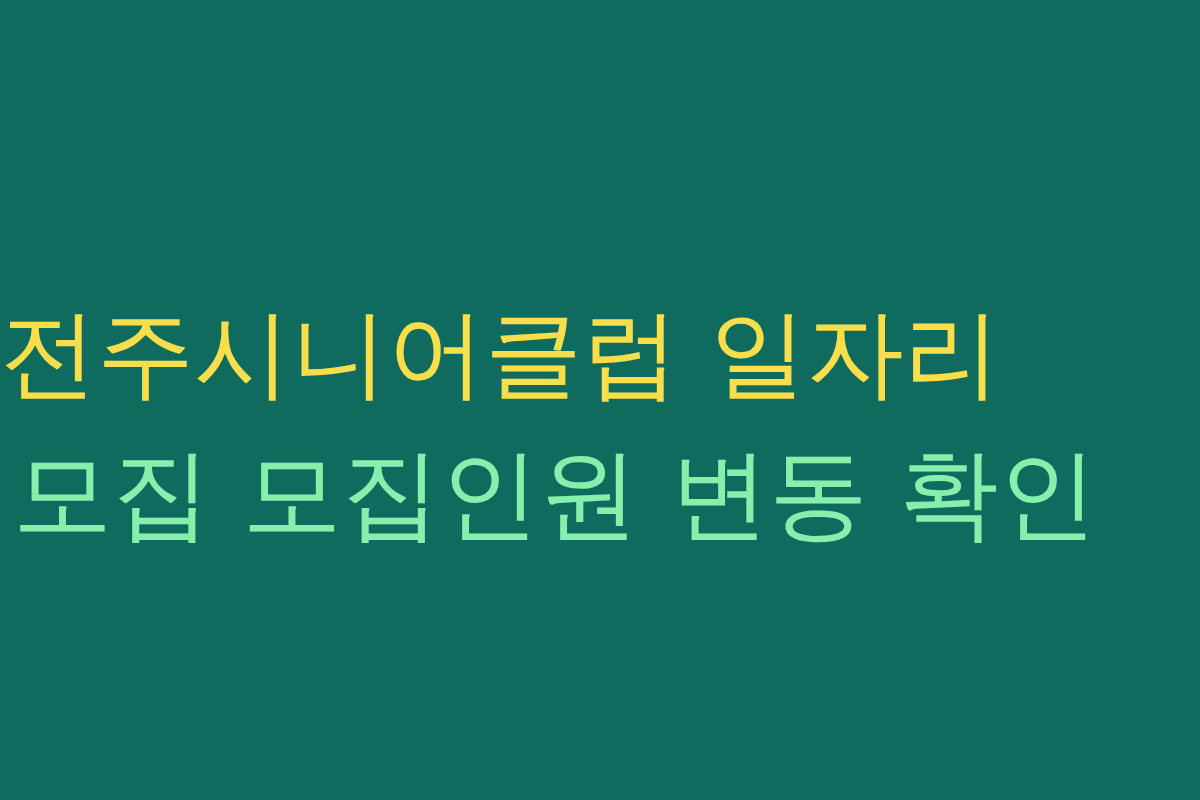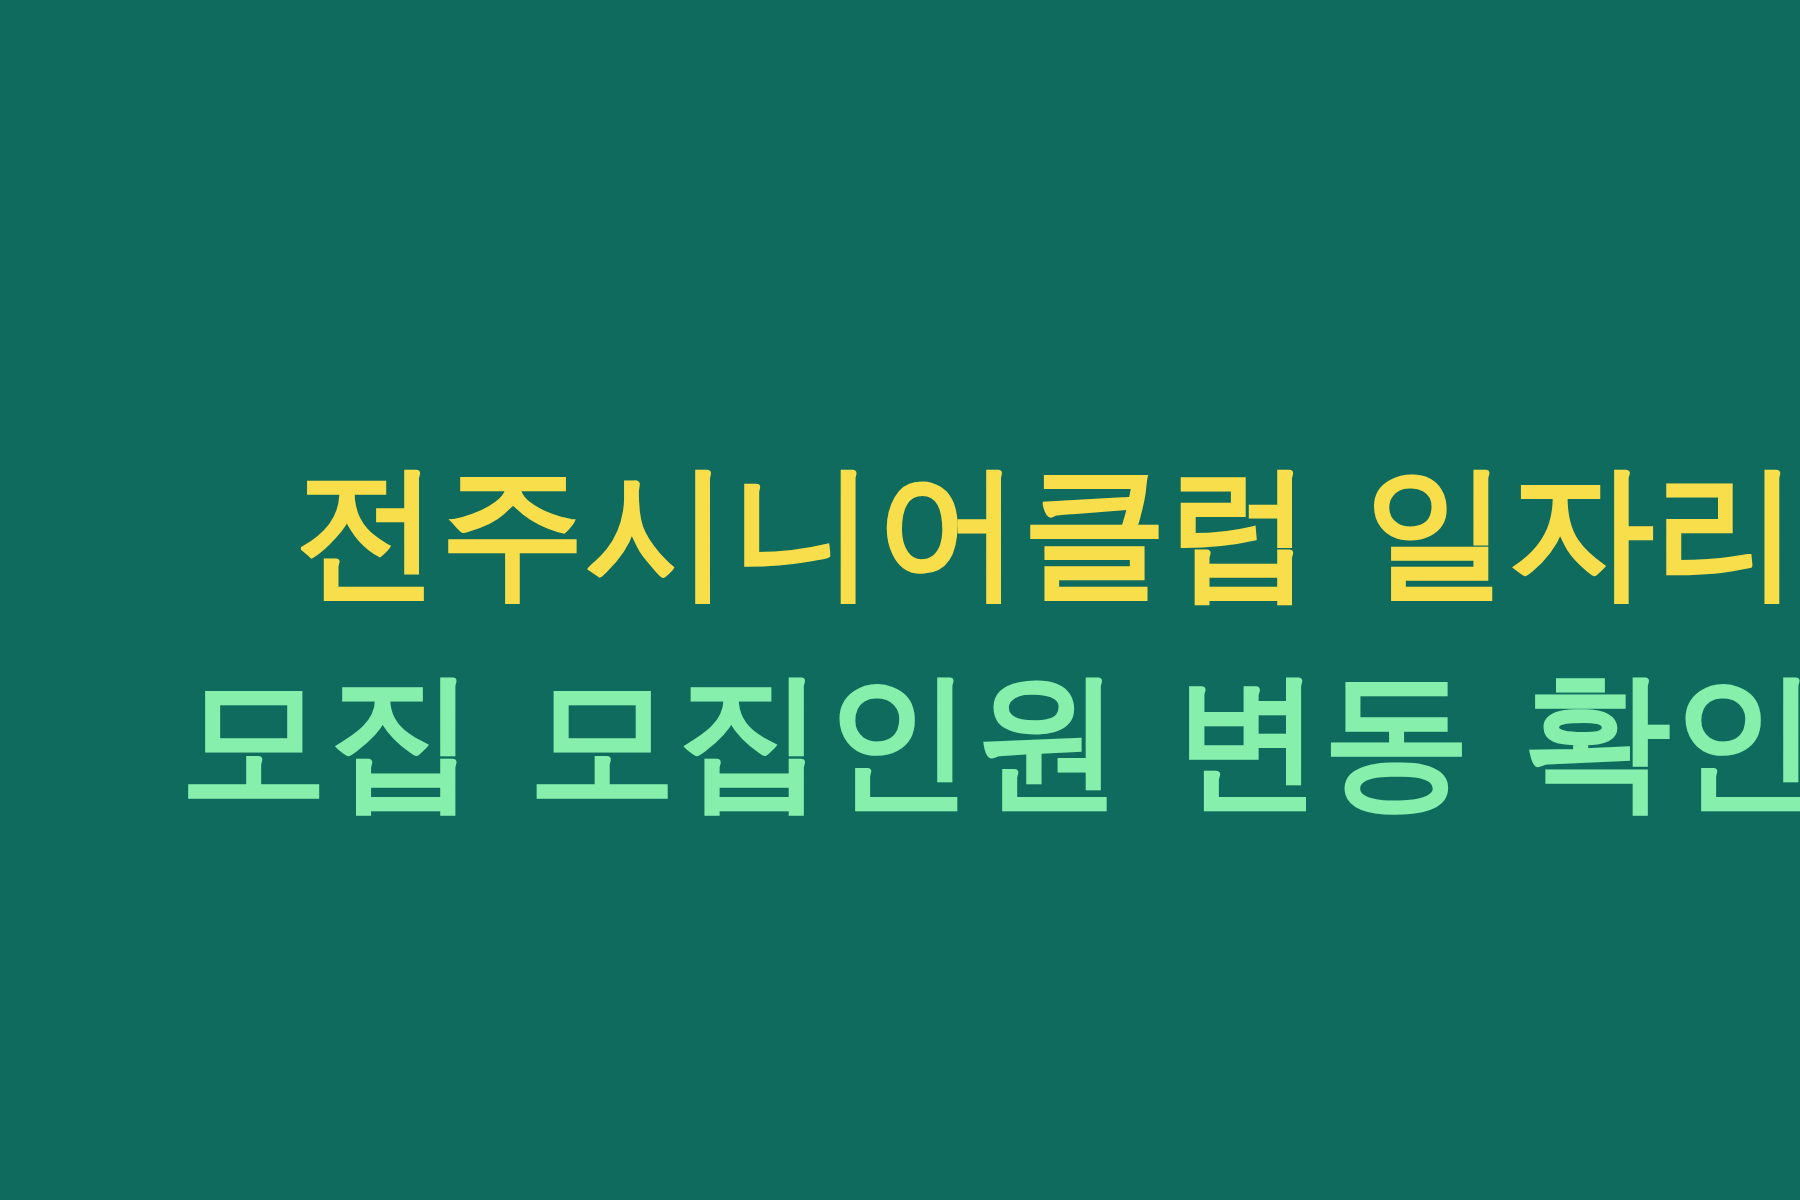--- a/index.html
+++ b/index.html
@@ -35,24 +35,24 @@
     top: 284px;
     display: flex;
     flex-direction: column;
     align-items: center;
     gap: 0;
   }
 
   .title-line {
     display: block;
     width: 100%;
-    text-align: right;
+    text-align: left;
     color: #f7de4a;
     font-family: "DejaVu Sans", "Liberation Sans", sans-serif;
-    font-weight: 700;
+    font-weight: 400;
     font-size: 97px;
     line-height: 140px;
     letter-spacing: 0px;
     white-space: nowrap;
     -webkit-font-smoothing: antialiased;
   }
 
   .title-line.line-2 {
     font-size: 99px;
   }

